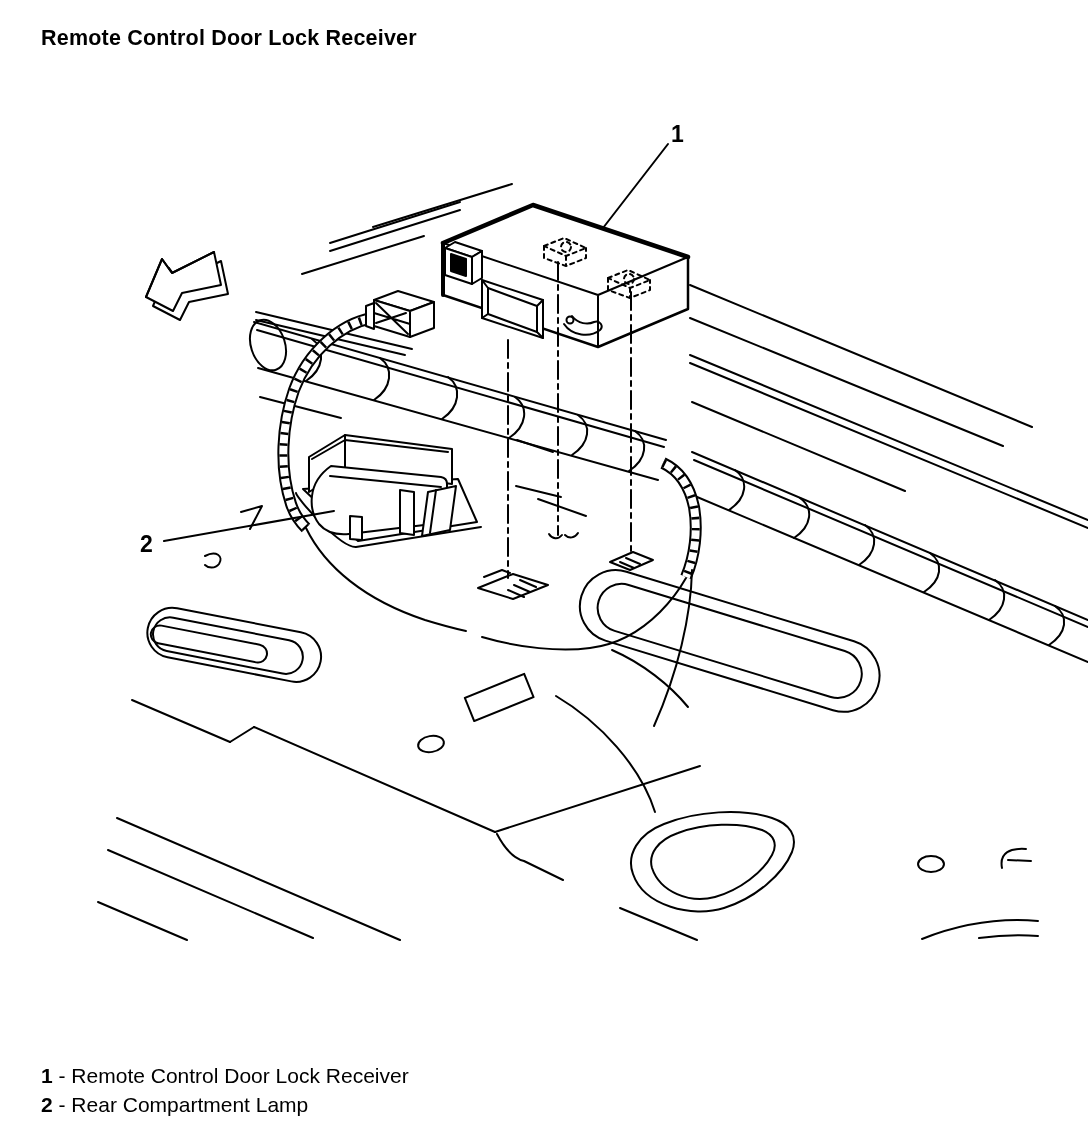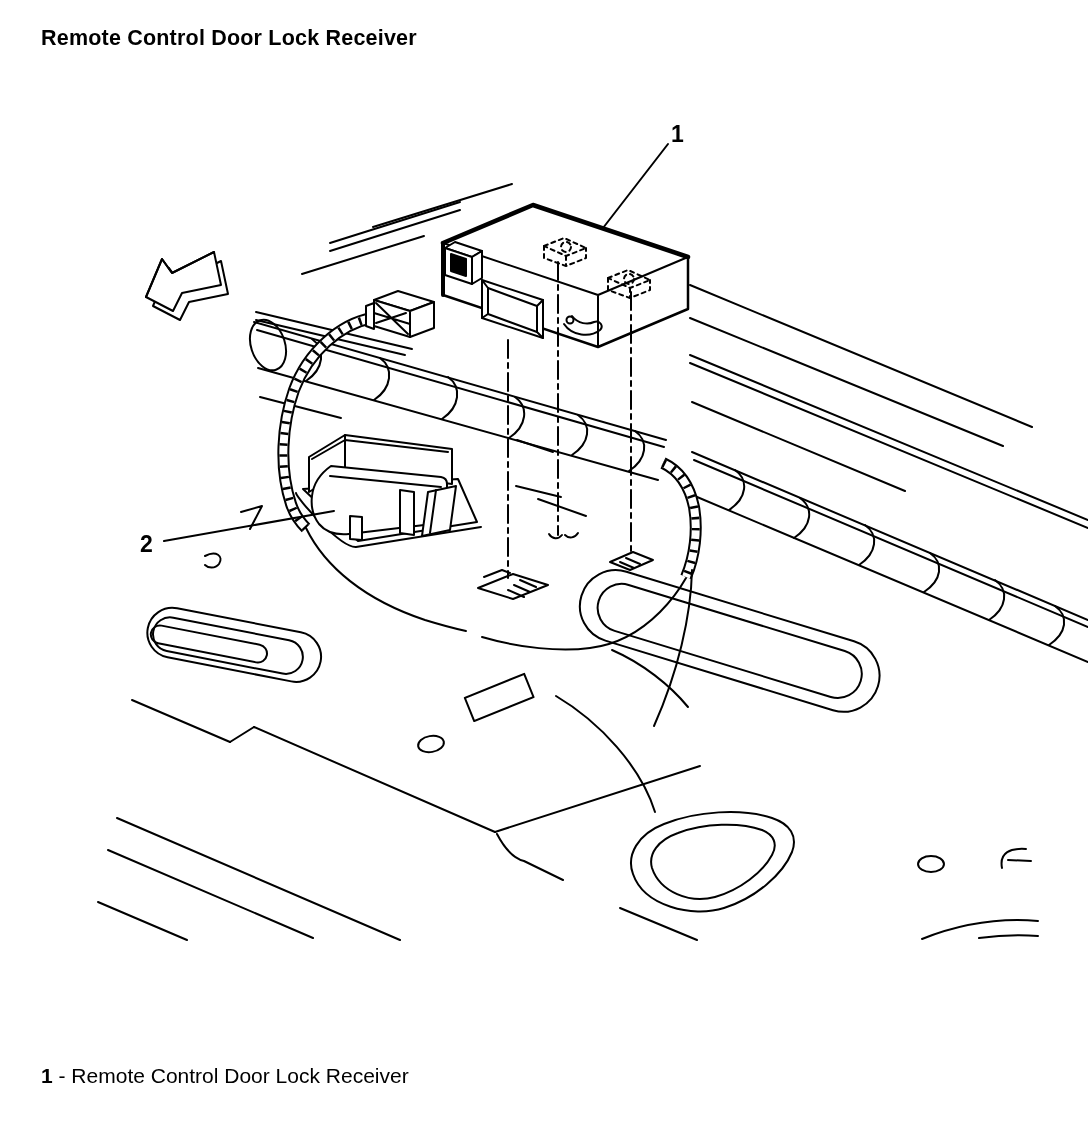--- a/index.html
+++ b/index.html
@@ -215,13 +215,14 @@
   </g>
   <g>
     <path d="M164,541 L334,511" class="stroke"></path>
     <text x="140" y="552" class="callout-num">2</text>
   </g>
 </svg>
 </div>
 
 <div class="legend">
   <div class="row"><span class="key">1</span><span> - </span><span>Remote Control Door Lock Receiver</span></div>
+  <div class="row"><span class="key">2</span><span> - </span><span>Rear Compartment Lamp</span></div>
 </div>
 
 </body></html>

